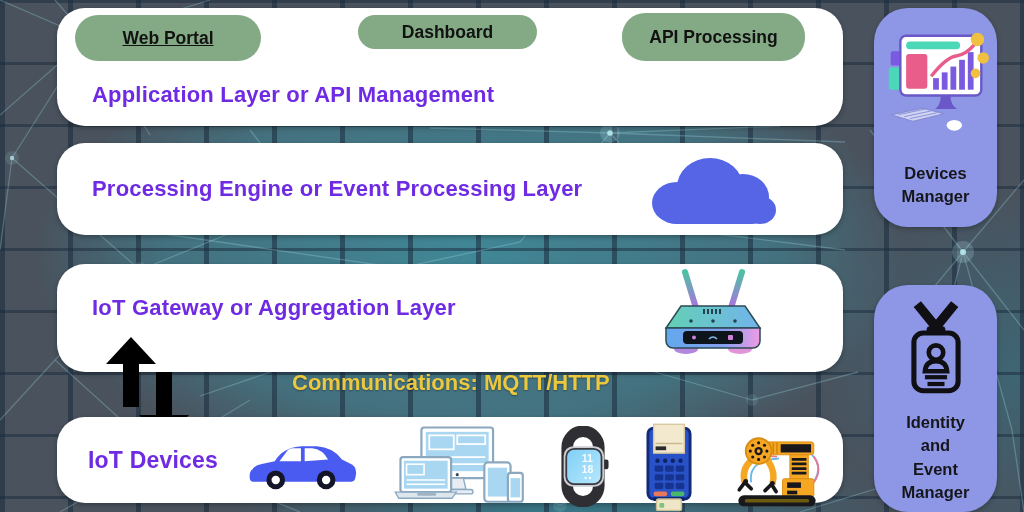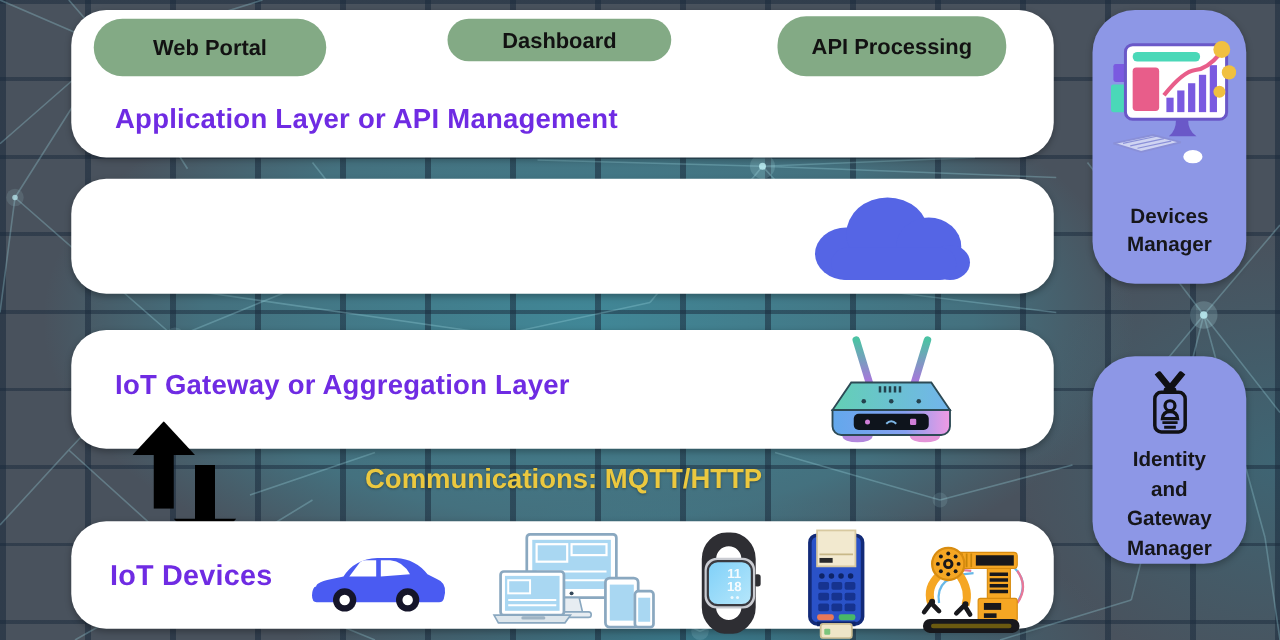--- a/index.html
+++ b/index.html
@@ -58,45 +58,46 @@
       <circle cx="610" cy="133" r="10" fill-opacity="0.18"></circle>
         <circle cx="610" cy="133" r="2.8" fill-opacity="0.85"></circle>
       <circle cx="963" cy="252" r="11" fill-opacity="0.2"></circle>
         <circle cx="963" cy="252" r="3" fill-opacity="0.85"></circle>
       <circle cx="560" cy="505" r="7" fill-opacity="0.14"></circle>
         <circle cx="752" cy="400" r="6" fill-opacity="0.12"></circle>
     </g>
   </svg>
 
   <div class="wbox" style="top:8px;height:118px;">
-    <div class="pill" style="left:18px;top:7px;width:186px;height:46px;">
+    <div class="pill" style="left:18px;top:7px;width:186px;height:46px;text-decoration:underline;">
       <span>Web Portal</span>
     </div>
     <div class="pill" style="left:301px;top:7px;width:179px;height:34px;">
       <span>Dashboard</span>
     </div>
     <div class="pill" style="left:565px;top:5px;width:183px;height:48px;">
       <span>API Processing</span>
     </div>
     <div class="layer-title" style="left:35px;top:74px;">Application Layer or API Management</div>
   </div>
 
   <div class="wbox" style="top:143px;height:92px;">
+    <div class="layer-title" style="left:35px;top:33px;">Processing Engine or Event Processing Layer</div>
     <svg class="icn" style="left:590px;top:8px;" width="132" height="76" viewBox="0 0 132 76">
       <g fill="#5565E5">
         <ellipse cx="30" cy="52" rx="25" ry="21"></ellipse>
         <ellipse cx="63" cy="36" rx="33" ry="29"></ellipse>
         <ellipse cx="96" cy="46" rx="26" ry="23"></ellipse>
         <ellipse cx="113" cy="59" rx="16" ry="14"></ellipse>
         <rect x="18" y="47" width="100" height="26" rx="13"></rect>
       </g>
     </svg>
   </div>
 
-  <div class="wbox" style="top:264px;height:95px;">
+  <div class="wbox" style="top:264px;height:108px;">
     <div class="layer-title" style="left:35px;top:31px;">IoT Gateway or Aggregation Layer</div>
     <svg class="icn" style="left:603px;top:2px;" width="106" height="88" viewBox="0 0 106 88">
       <defs>
         <linearGradient id="antG" x1="0" y1="0" x2="0" y2="1">
           <stop offset="0" stop-color="#4cc2a4"></stop>
             <stop offset="1" stop-color="#b070e0"></stop>
         </linearGradient>
         <linearGradient id="topG" x1="0" y1="0" x2="1" y2="0">
           <stop offset="0" stop-color="#63d0b4"></stop>
             <stop offset="1" stop-color="#72b4ec"></stop>
@@ -296,31 +297,31 @@
           <line x1="28" y1="94" x2="56" y2="88"></line>
         </g>
       <ellipse cx="74" cy="101" rx="8" ry="5.5" fill="#fff"></ellipse>
     </svg>
     <div class="sidelabel" style="margin-top:18px;">
       <div>Devices</div>
       <div>Manager</div>
     </div>
   </div>
 
-  <div class="sidebox" style="top:285px;height:166px;">
+  <div class="sidebox" style="top:285px;height:227px;">
     <svg style="margin-top:12px;" width="68" height="106" viewBox="0 0 80 112">
       <path d="M18,2 L40,29 M62,2 L40,29" stroke="#101014" stroke-width="11"></path>
       <rect x="29" y="28" width="22" height="10" rx="4" fill="#101014"></rect>
       <rect x="14" y="36" width="52" height="68" rx="11" fill="none" stroke="#101014" stroke-width="6"></rect>
       <circle cx="40" cy="59" r="8.5" fill="none" stroke="#101014" stroke-width="5.5"></circle>
       <path d="M27,81 q1,-12 13,-12 q12,0 13,12 Z" fill="none" stroke="#101014" stroke-width="5.5"></path>
       <line x1="27" y1="88" x2="53" y2="88" stroke="#101014" stroke-width="5"></line>
       <line x1="30" y1="96" x2="50" y2="96" stroke="#101014" stroke-width="5"></line>
     </svg>
     <div class="sidelabel" style="margin-top:8px;">
       <div>Identity</div>
       <div>and</div>
-      <div>Gateway</div>
+      <div>Event</div>
       <div>Manager</div>
     </div>
   </div>
 
 </div>
 
 </body></html>

